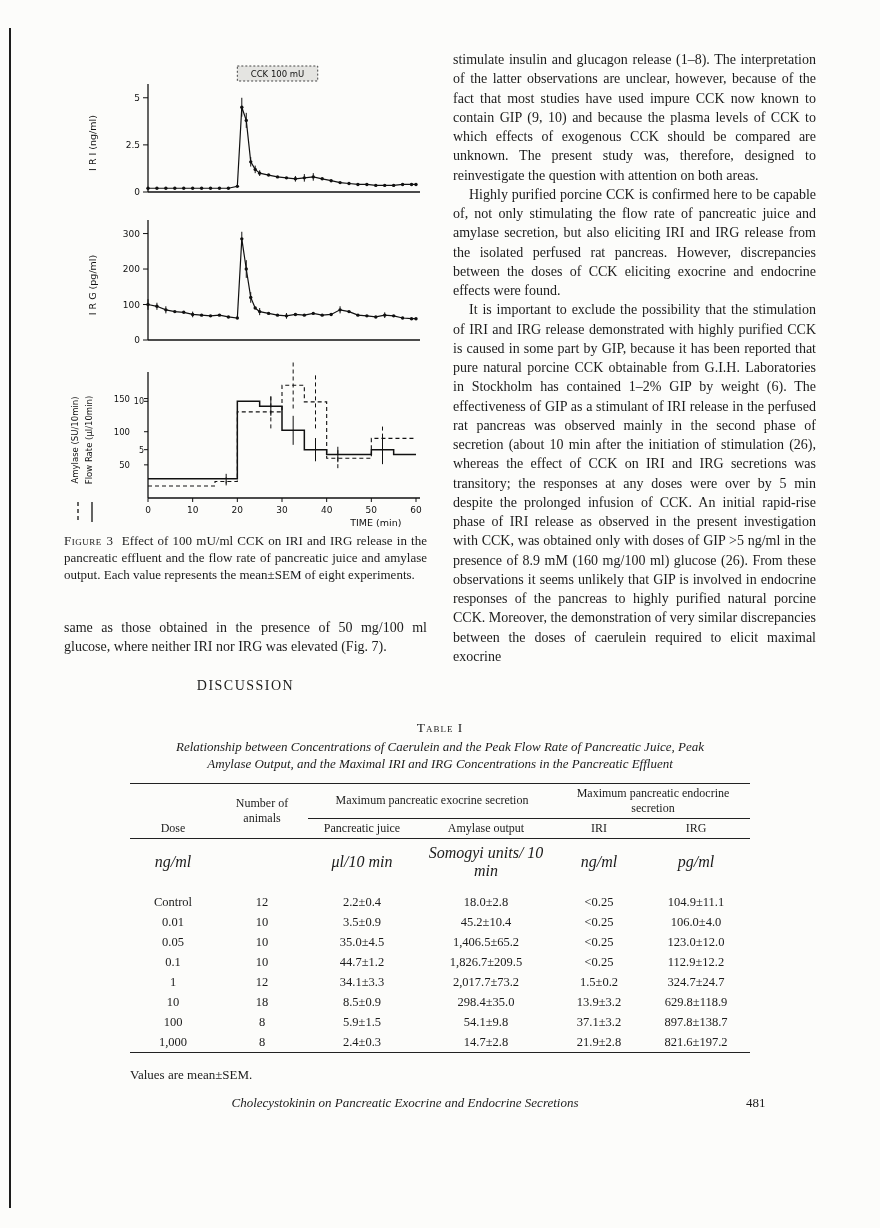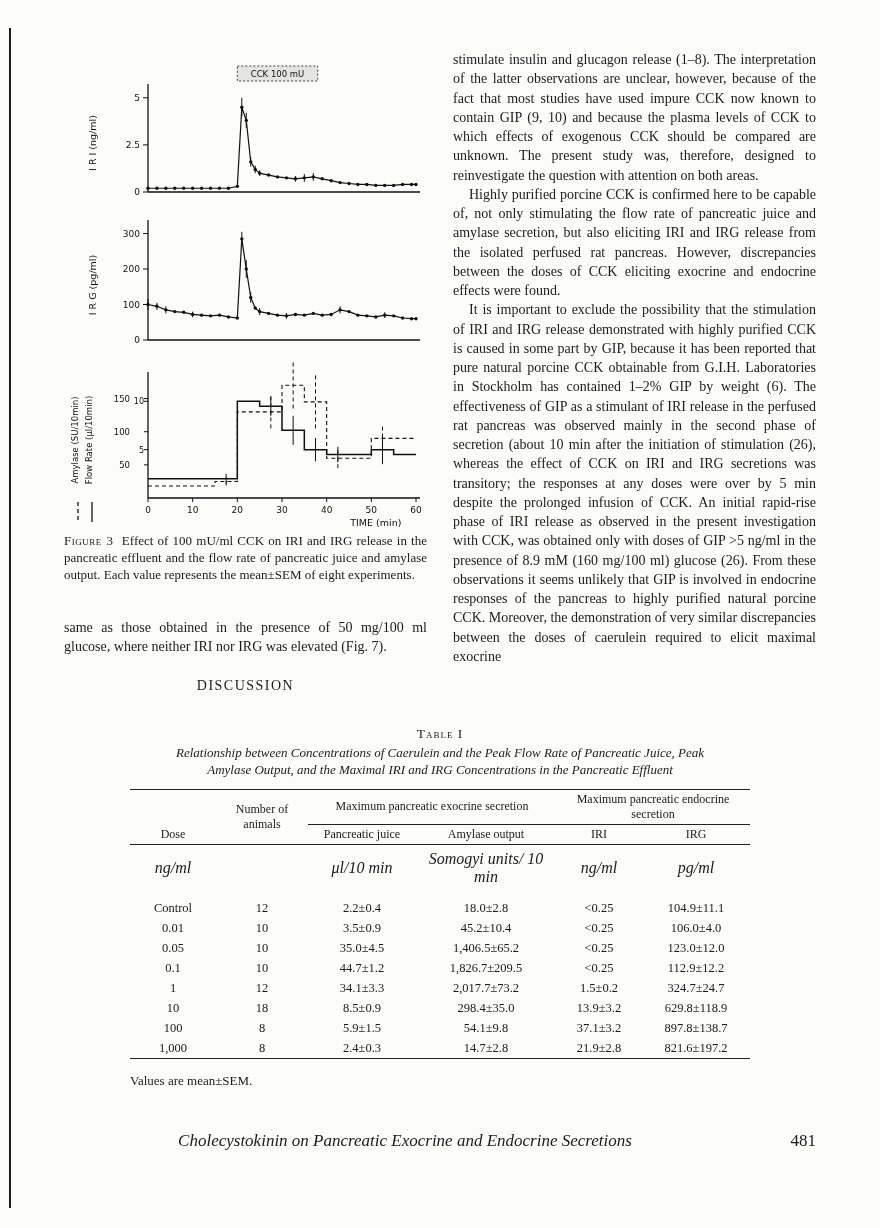--- a/index.html
+++ b/index.html
@@ -14,39 +14,39 @@
   .col{width:363px;}
   .figure-wrap{width:372px;height:480px;}
   .fig-caption{font-size:13px;line-height:1.3;text-align:justify;margin-top:3px;}
   .sc{font-variant:small-caps;letter-spacing:0.5px;}
   .body-para{font-size:14px;line-height:1.375;text-align:justify;margin:0 0 0 0;}
   .left-para1{margin-top:34px;}
   .discussion{font-size:14px;letter-spacing:1.5px;text-align:center;margin:22px 0 14px 0;}
   .indent{text-indent:16px;}
   .rc p{margin:0;}
   
-  .table-section{margin-top:18px;}
+  .table-section{margin-top:12px;}
   .tbl-label{text-align:center;font-size:13.5px;letter-spacing:1px;}
   .tbl-caption{font-style:italic;text-align:center;font-size:13px;line-height:1.3;max-width:560px;margin:3px auto 10px auto;}
   .paper-table{border-collapse:collapse;margin:0 auto;font-size:12.5px;width:620px;
     border-top:1.5px solid #222;border-bottom:1.5px solid #222;}
   .paper-table th,.paper-table td{font-weight:normal;text-align:center;padding:2px 6px;}
   .paper-table th{font-size:12px;}
   .grp{border-bottom:1px solid #222;font-size:11.5px;padding-bottom:3px;}
   .hb{border-bottom:1px solid #222;}
   .dose-h{vertical-align:bottom;padding-bottom:4px;}
   .num-h{vertical-align:middle;}
   .units td{font-style:italic;font-size:16px;padding:5px 6px 10px 6px;}
   .paper-table tbody tr:first-child td{padding-top:5px;}
   .paper-table tbody td{padding:2.5px 6px;}
   .tbl-footnote{font-size:13px;margin:14px 0 0 2px;width:620px;margin-left:auto;margin-right:auto;}
   
-  .footer{display:flex;align-items:baseline;margin-top:42px;font-size:17px;}
+  .footer{display:flex;align-items:baseline;margin-top:12px;font-size:13px;}
   .footer-title{flex:1;text-align:center;font-style:italic;}
-  .footer-page{width:70px;text-align:right;}
+  .footer-page{width:70px;}
   svg text{font-family:"DejaVu Sans", sans-serif;}
 </style>
 </head>
 <body>
 
 <div class="scan-line"></div>
 
 <div class="content">
   <div class="cols">
 

